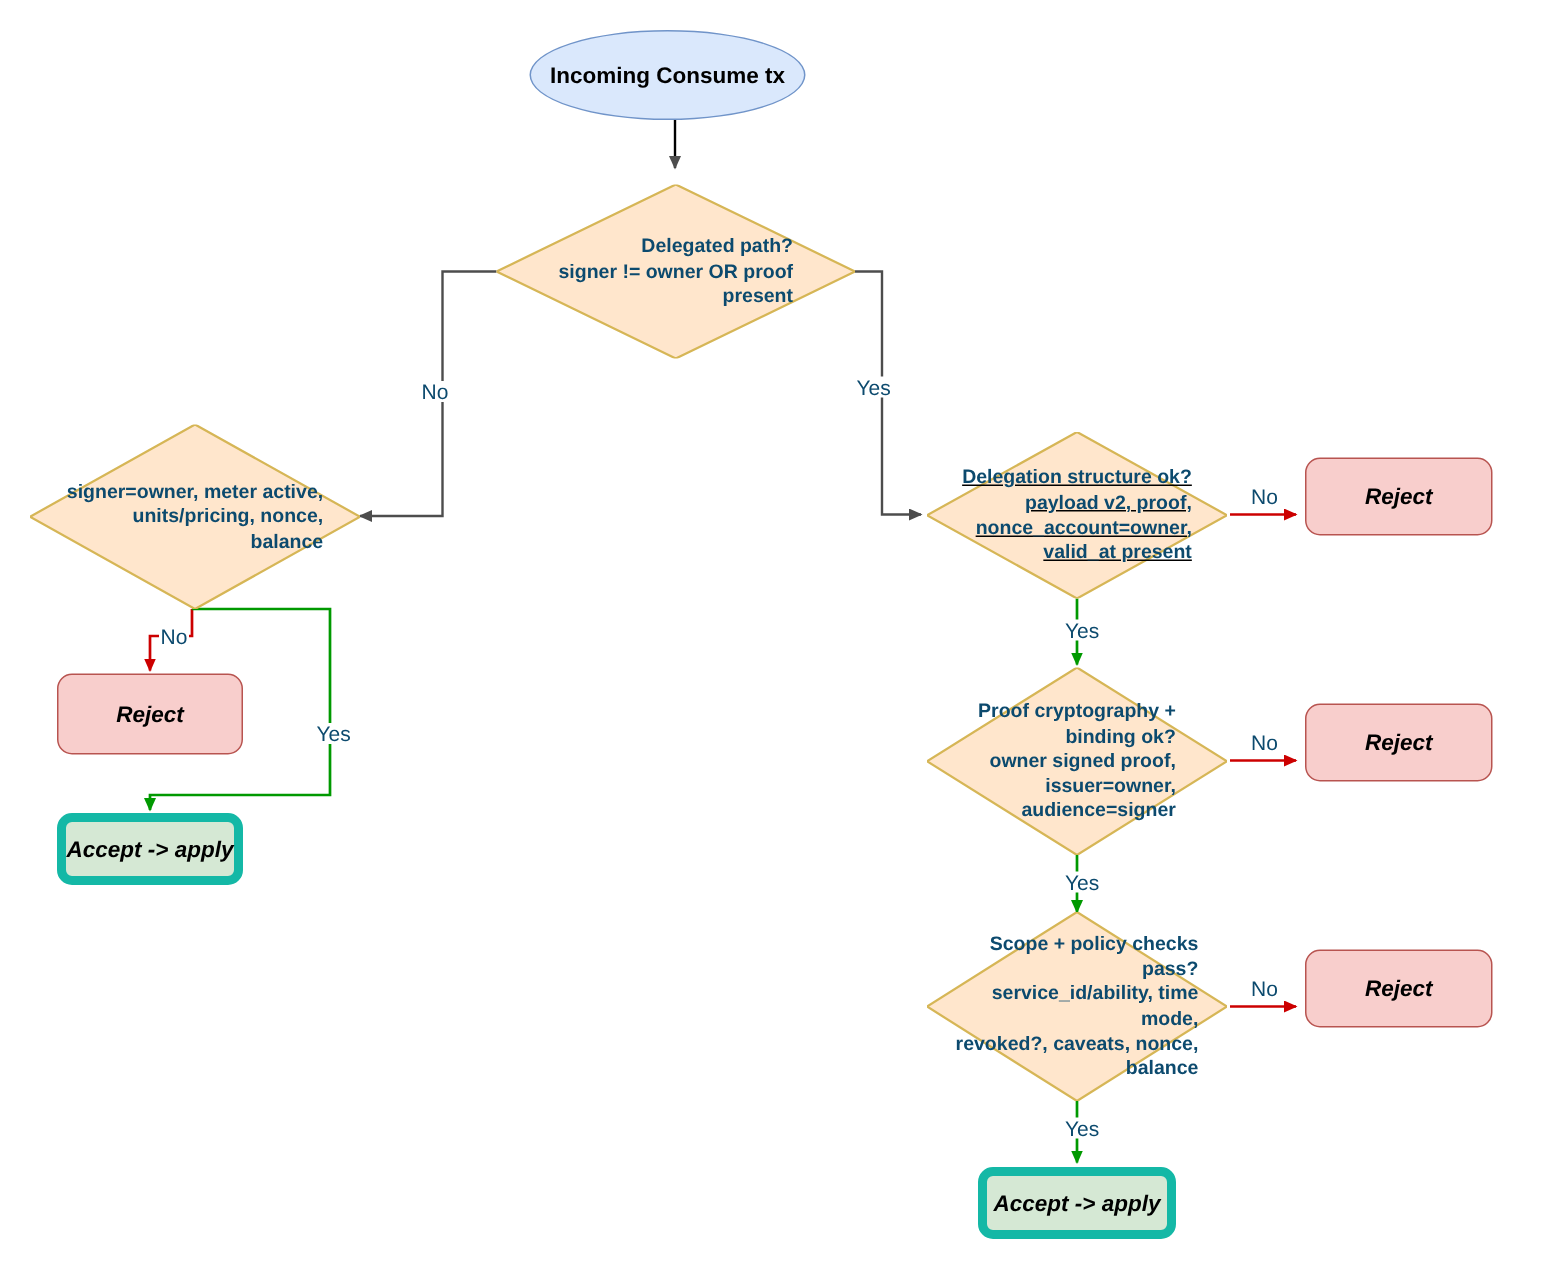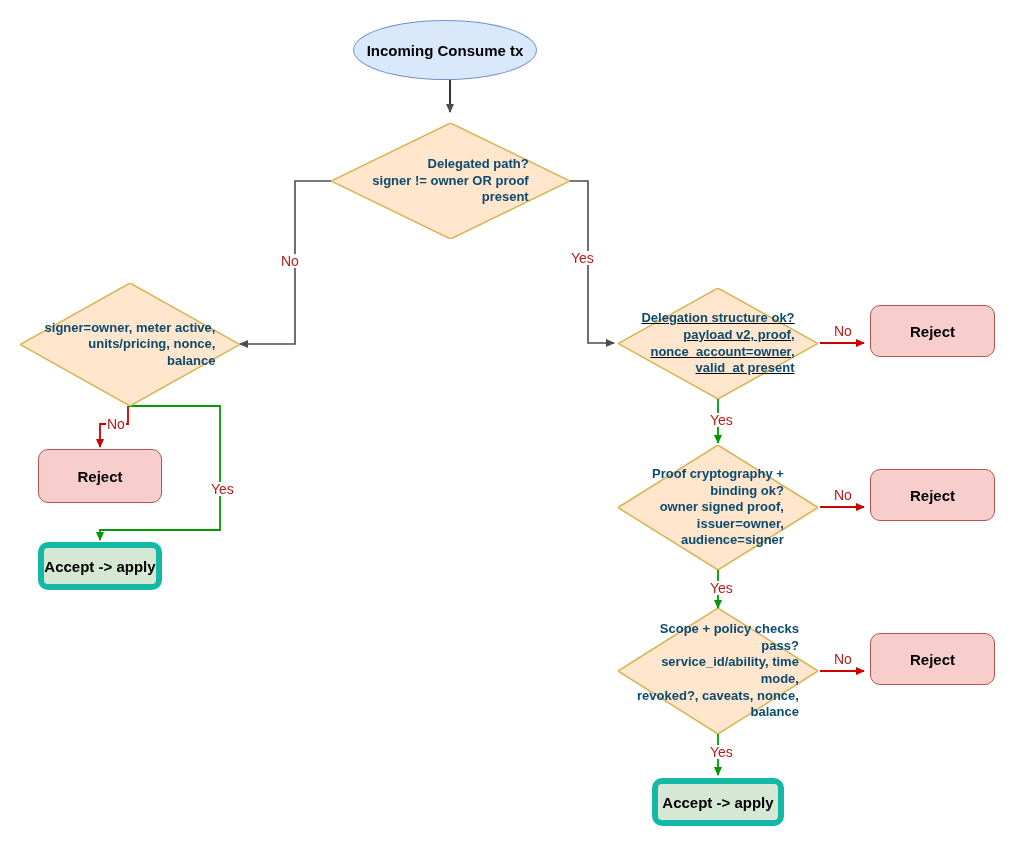--- a/index.html
+++ b/index.html
@@ -58,34 +58,35 @@
     text-align: right;
     font-weight: bold;
     font-size: 13px;
     line-height: 1.28;
     color: #0c4a6e;
     white-space: nowrap;
   }
   .rect {
     border-radius: 10px;
     font-size: 15px;
+    font-style: italic;
   }
   .rect.reject {
     background: #f8cecc;
     border: 1px solid #b85450;
   }
   .rect.accept {
     background: #d5e8d4;
     border: 6px solid #14b8a6;
   }
   .edge-label {
     position: absolute;
     font-size: 14px;
     font-weight: normal;
-    color: #b91c1c;
+    color: #0c4a6e;
     background: #ffffff;
     padding: 0 1px;
     line-height: 1;
     white-space: nowrap;
   }
 </style>
 </head>
 <body>
 
 <div id="canvas">

